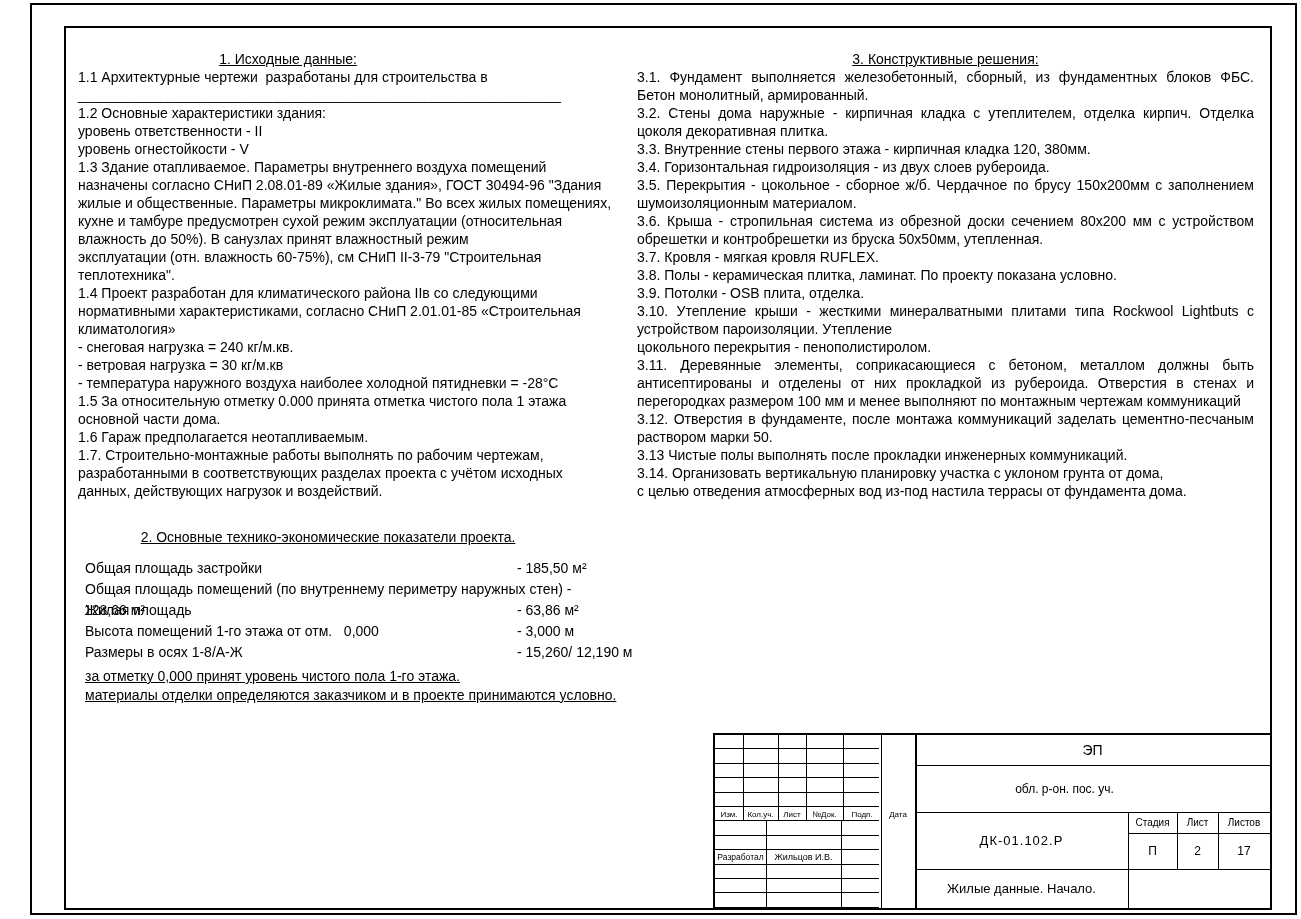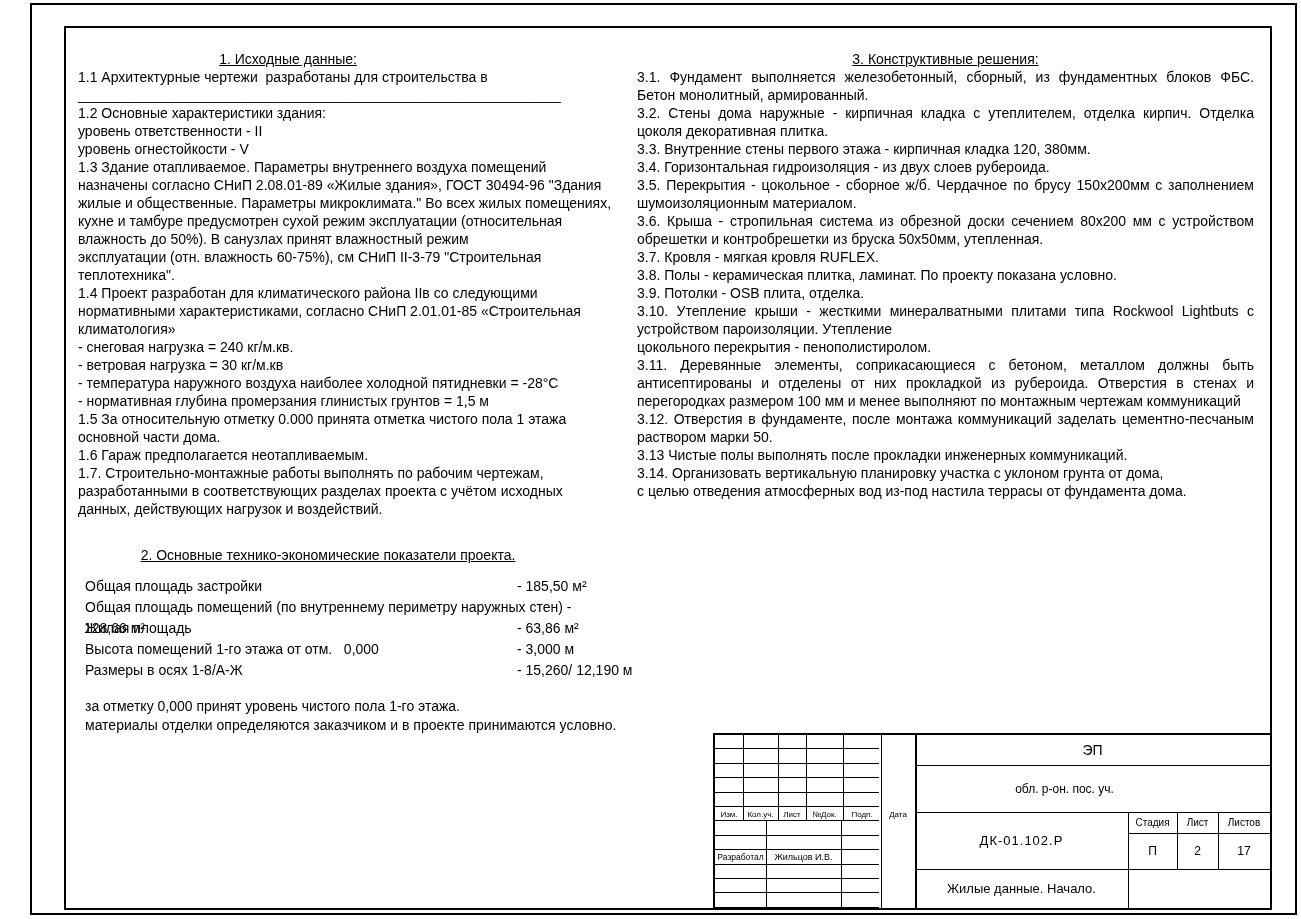--- a/index.html
+++ b/index.html
@@ -17,21 +17,21 @@
   .sec-title.s1{margin-top:22px;width:420px;}
   .sec-title.s2{margin-top:28px;width:500px;}
   .sec-title.s3{margin-top:22px;width:100%;}
   .line{white-space:pre;line-height:18px;}
   .para{text-align:justify;line-height:18px;}
   .indicators{margin-top:12px;}
   .ind-row{position:relative;height:21px;line-height:21px;}
   .ind-label{white-space:pre;margin-left:7px;}
   .ind-value{position:absolute;left:439px;top:0;white-space:pre;}
   .ind-value-inline{margin-left:6px;white-space:pre;}
-  .notes{margin-top:16px;}
+  .notes{margin-top:4px;text-decoration:underline;}
   .note-line{white-space:pre;line-height:19px;margin-left:7px;}
 
   
   .titleblock{position:absolute;right:-2px;bottom:-2px;width:559px;height:177px;
     border:2px solid #000;box-sizing:border-box;background:#fff;}
   .tb-left{position:absolute;left:0;top:0;width:164px;height:100%;
     background-image:repeating-linear-gradient(to bottom,transparent 0,transparent 13.4px,#000 13.4px,#000 14.4px);}
   .tb-left .vl{position:absolute;width:1px;background:#000;}
   .tb-sep{position:absolute;left:200px;top:0;width:2px;height:100%;background:#000;}
   .hl{position:absolute;height:1px;background:#000;}
@@ -87,21 +87,20 @@
         <div class="line">нормативными характеристиками, согласно СНиП 2.01.01-85 «Строительная</div>
 
         <div class="line">климатология»</div>
 
         <div class="line">- снеговая нагрузка = 240 кг/м.кв.</div>
 
         <div class="line">- ветровая нагрузка = 30 кг/м.кв</div>
 
         <div class="line">- температура наружного воздуха наиболее холодной пятидневки = -28°С</div>
 
-        <div class="line">- нормативная глубина промерзания глинистых грунтов = 1,5 м</div>
 
         <div class="line">1.5 За относительную отметку 0.000 принята отметка чистого пола 1 этажа</div>
 
         <div class="line">основной части дома.</div>
 
         <div class="line">1.6 Гараж предполагается неотапливаемым.</div>
 
         <div class="line">1.7. Строительно-монтажные работы выполнять по рабочим чертежам,</div>
 
         <div class="line">разработанными в соответствующих разделах проекта с учётом исходных</div>

